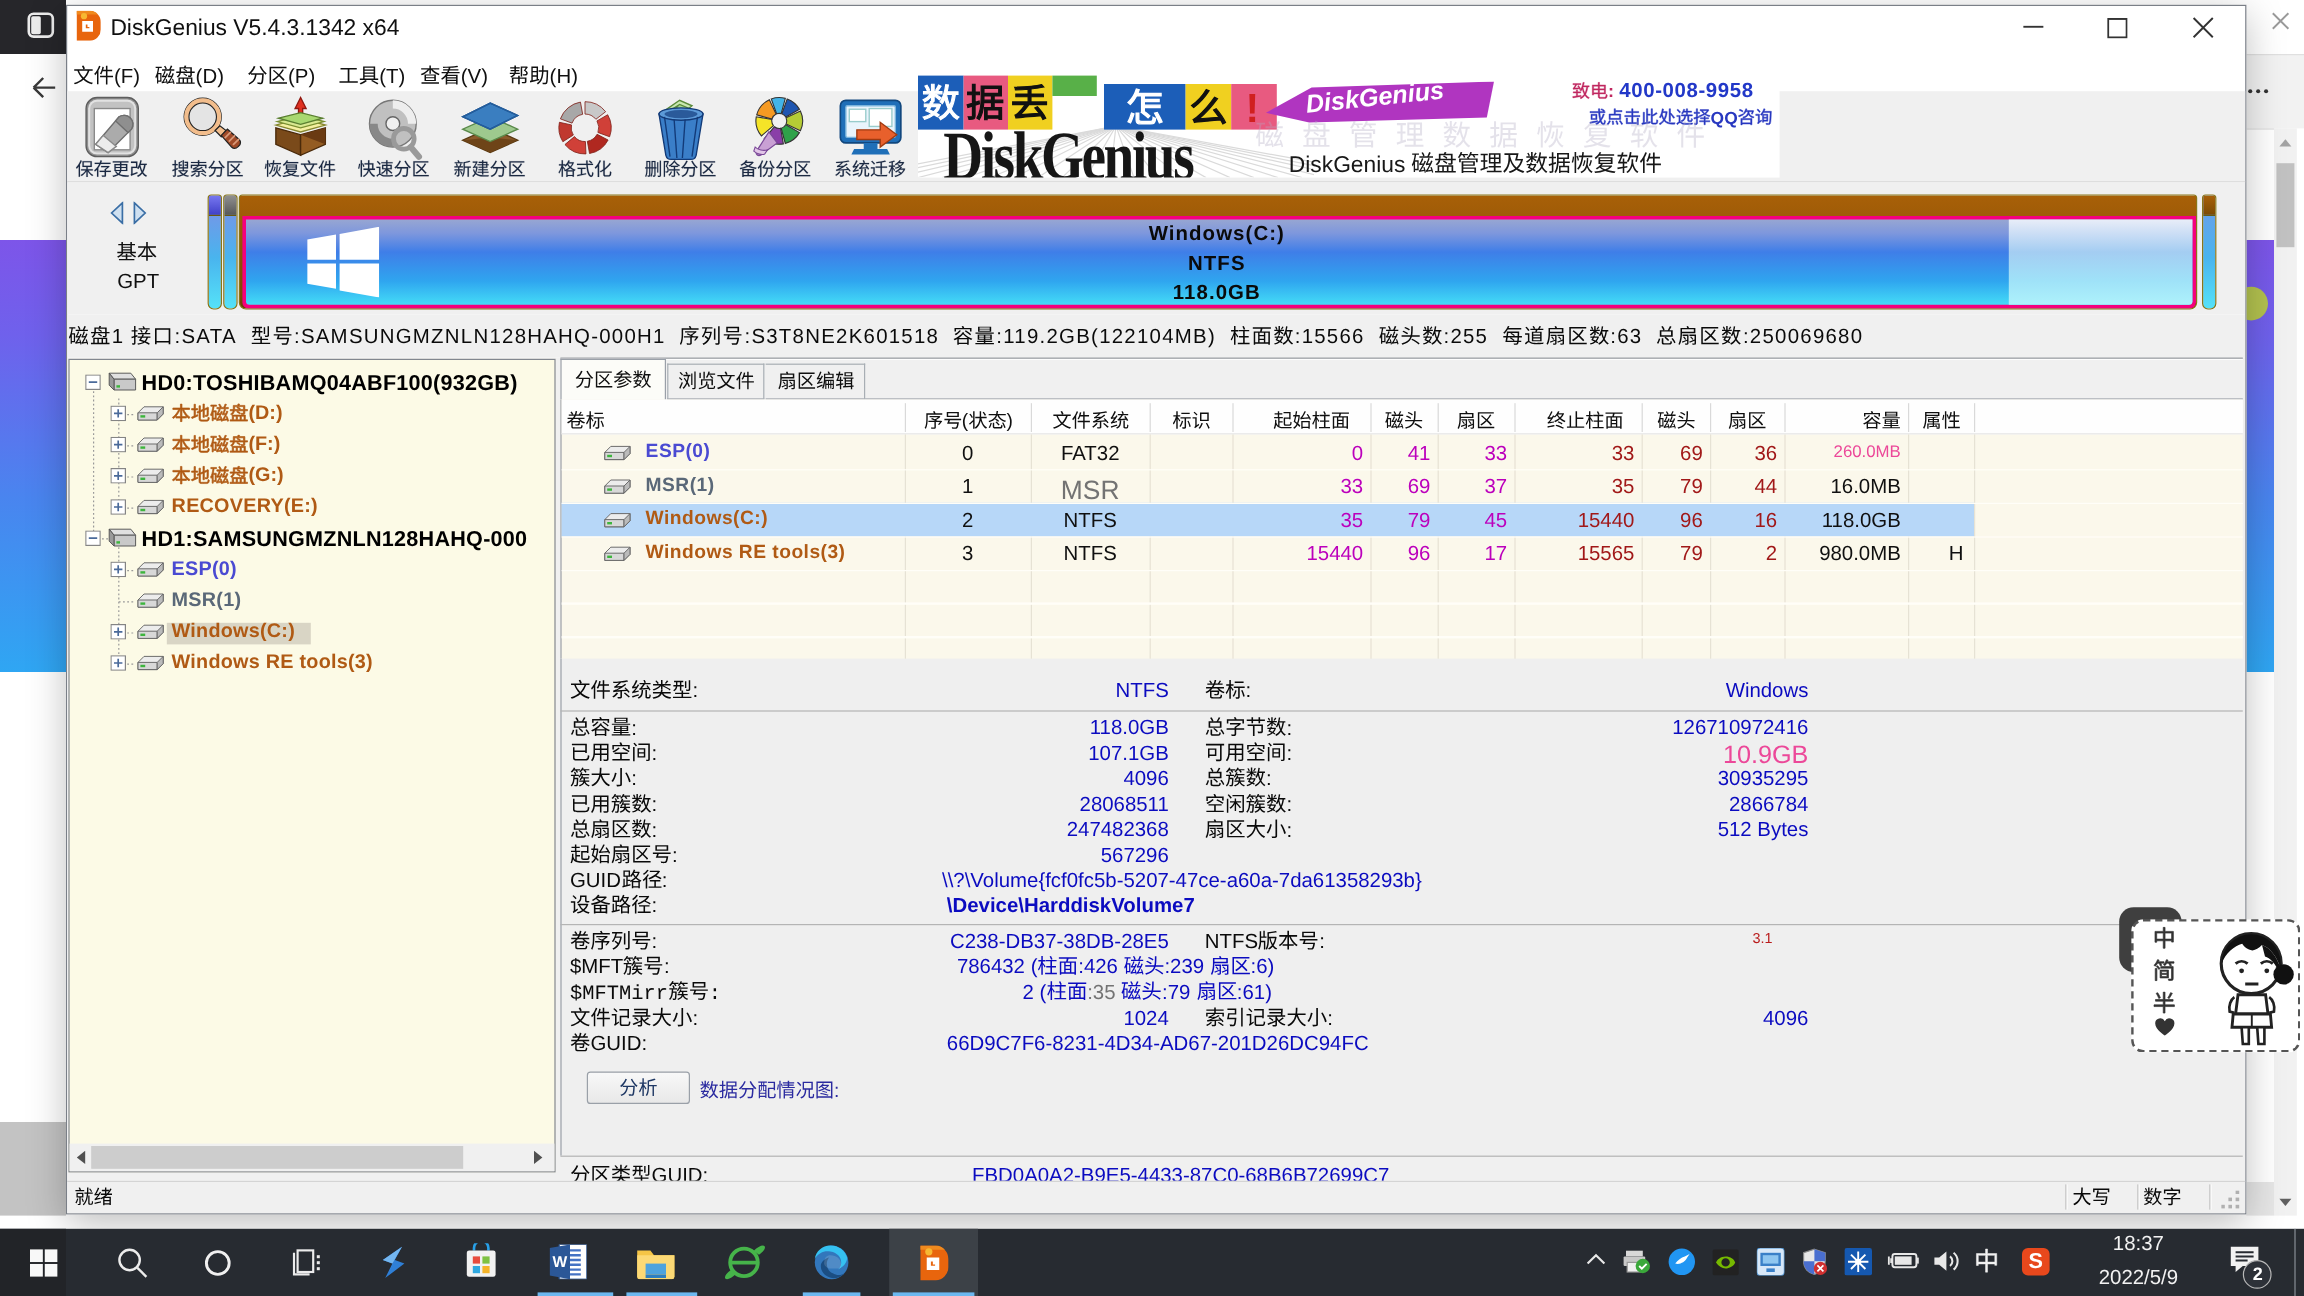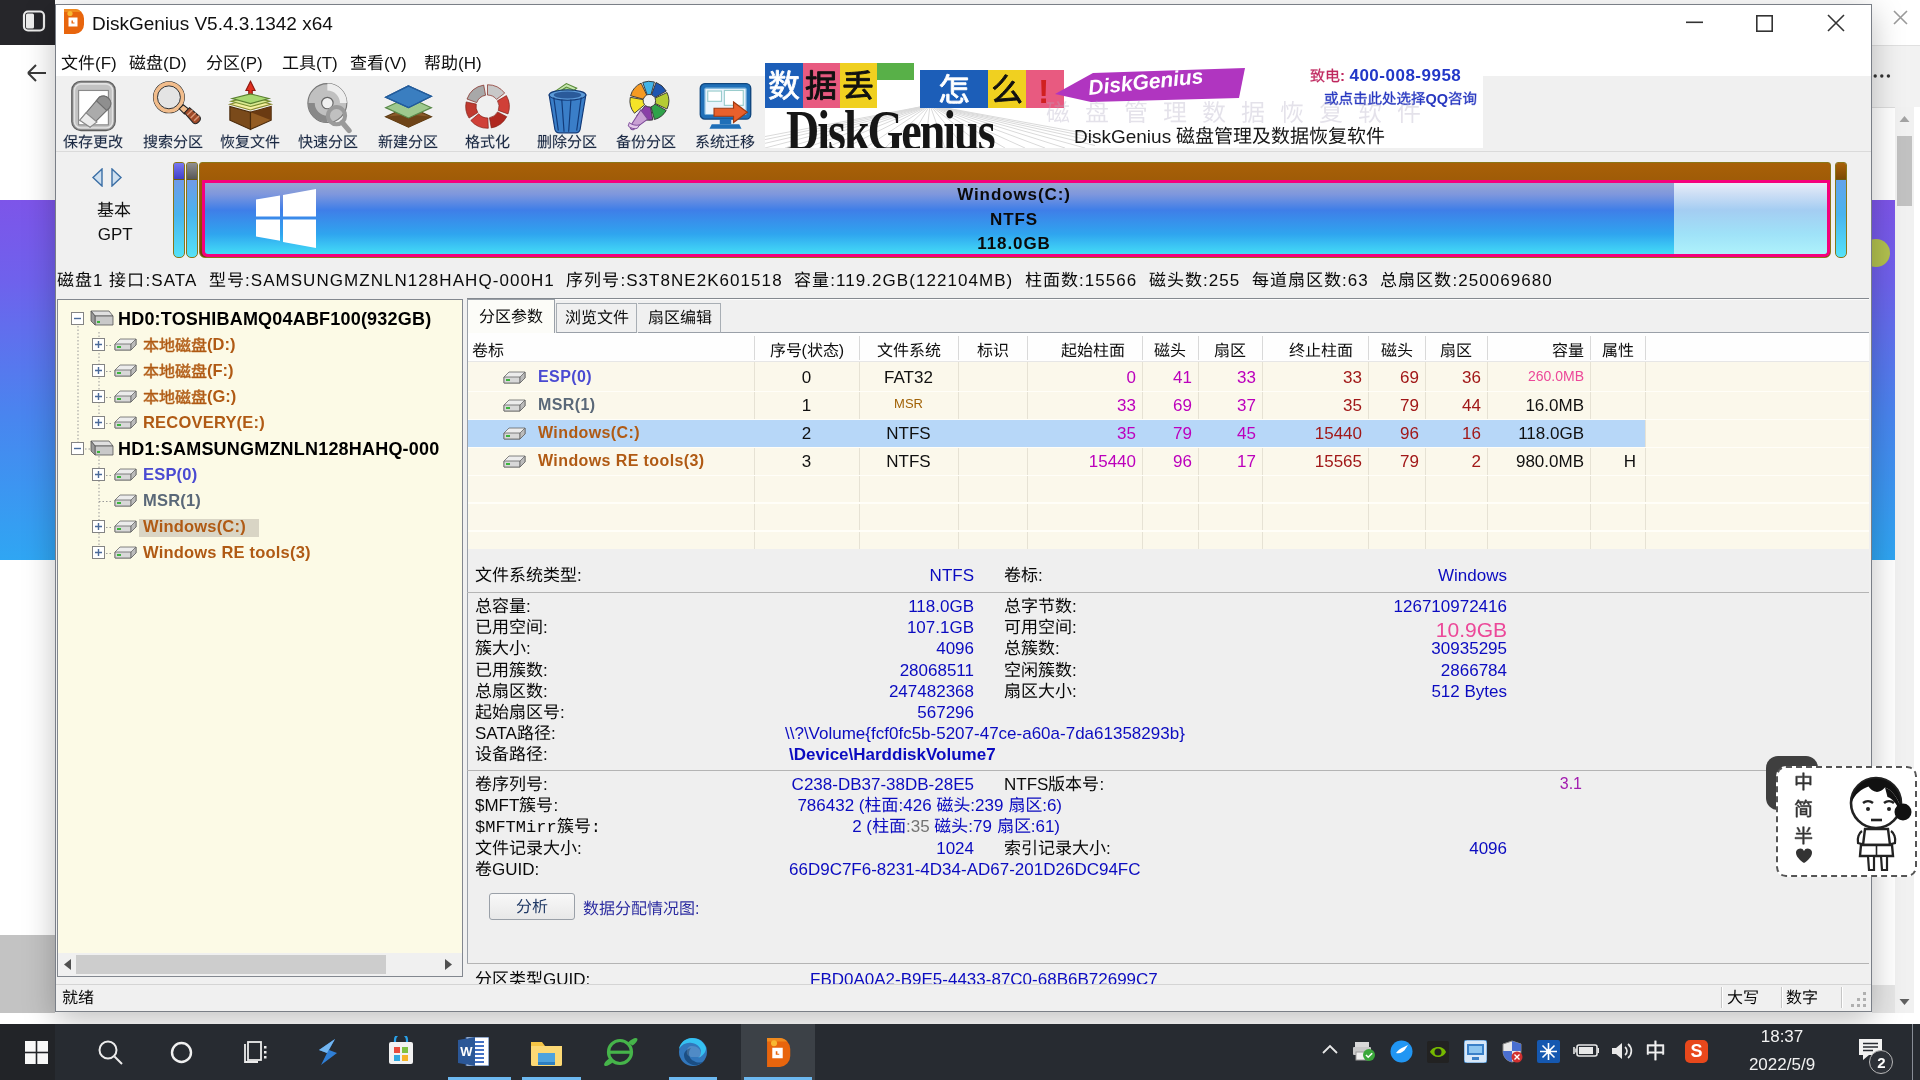--- a/index.html
+++ b/index.html
@@ -766,21 +766,21 @@
 <div class="a" style="left:1481px;top:368px;transform:translateX(-100%);font-size:17px;color:#a11818">36</div>
 <div class="a" style="left:1584px;top:368px;transform:translateX(-100%);font-size:14px;color:#ec4899">260.0MB</div>
 <svg class="a" style="left:502px;top:397px" width="25" height="17" viewBox="0 0 25 17">
     <path d="M2 8l5-5h16v6l-5 5H2z" fill="#ececec" stroke="#666" stroke-width="0.8"></path>
     <path d="M2 8h16v6H2z" fill="#d8d8d8" stroke="#666" stroke-width="0.8"></path>
     <path d="M18 8l5-5v6l-5 5z" fill="#bbb" stroke="#666" stroke-width="0.8"></path>
     <rect x="4" y="10" width="4" height="2" fill="#3db53d"></rect>
   </svg>
 <div class="a" style="left:538px;top:396px;white-space:nowrap;"><span style="font-size:16px;font-weight:bold;color:#5a6878;letter-spacing:0.4px">MSR(1)</span></div>
 <div class="a" style="left:806.5px;top:396px;transform:translateX(-50%);font-size:17px;color:#101010">1</div>
-<div class="a" style="left:908.5px;top:396px;transform:translateX(-50%);font-size:13px;color:#a16207">MSR</div>
+<div class="a" style="left:908.5px;top:396px;transform:translateX(-50%);font-size:22px;color:#737373">MSR</div>
 <div class="a" style="left:1136px;top:396px;transform:translateX(-100%);font-size:17px;color:#bc00bc">33</div>
 <div class="a" style="left:1192px;top:396px;transform:translateX(-100%);font-size:17px;color:#bc00bc">69</div>
 <div class="a" style="left:1256px;top:396px;transform:translateX(-100%);font-size:17px;color:#bc00bc">37</div>
 <div class="a" style="left:1362px;top:396px;transform:translateX(-100%);font-size:17px;color:#a11818">35</div>
 <div class="a" style="left:1419px;top:396px;transform:translateX(-100%);font-size:17px;color:#a11818">79</div>
 <div class="a" style="left:1481px;top:396px;transform:translateX(-100%);font-size:17px;color:#a11818">44</div>
 <div class="a" style="left:1584px;top:396px;transform:translateX(-100%);font-size:17px;color:#101010">16.0MB</div>
 <svg class="a" style="left:502px;top:425px" width="25" height="17" viewBox="0 0 25 17">
     <path d="M2 8l5-5h16v6l-5 5H2z" fill="#ececec" stroke="#666" stroke-width="0.8"></path>
     <path d="M2 8h16v6H2z" fill="#d8d8d8" stroke="#666" stroke-width="0.8"></path>
@@ -924,21 +924,21 @@
 <div class="a" style="left:1507px;top:660.6px;transform:translateX(-100%);font-size:17px;color:#0b0bc0;white-space:nowrap">2866784</div>
 <div class="a" style="left:1004px;top:681.8px;white-space:nowrap;"><svg class="ct" style="color:#0a0a0a;width:68.0px;height:17.0px" viewBox="0 -880 4000 1000">
       <g fill="currentColor">
         <use href="#g6247"></use>
         <use href="#g533a" x="1000"></use>
         <use href="#g5927" x="2000"></use>
         <use href="#g5c0f" x="3000"></use>
       </g>
     </svg><span style="font-size:17px;color:#0a0a0a">:</span></div>
 <div class="a" style="left:1507px;top:681.8px;transform:translateX(-100%);font-size:17px;color:#0b0bc0;white-space:nowrap">512 Bytes</div>
-<div class="a" style="left:475px;top:724.2px;white-space:nowrap;"><span style="font-size:17px;color:#0a0a0a">SATA</span><svg class="ct" style="color:#0a0a0a;width:34.0px;height:17.0px" viewBox="0 -880 2000 1000">
+<div class="a" style="left:475px;top:724.2px;white-space:nowrap;"><span style="font-size:17px;color:#0a0a0a">GUID</span><svg class="ct" style="color:#0a0a0a;width:34.0px;height:17.0px" viewBox="0 -880 2000 1000">
       <g fill="currentColor">
         <use href="#g8def"></use>
         <use href="#g5f84" x="1000"></use>
       </g>
     </svg><span style="font-size:17px;color:#0a0a0a">:</span></div>
 <div class="a" style="left:785px;top:724.2px;white-space:nowrap;"><span style="font-size:17px;color:#0b0bc0">\\?\Volume{fcf0fc5b-5207-47ce-a60a-7da61358293b}</span></div>
 <div class="a" style="left:475px;top:745.4px;white-space:nowrap;"><svg class="ct" style="color:#0a0a0a;width:68.0px;height:17.0px" viewBox="0 -880 4000 1000">
       <g fill="currentColor">
         <use href="#g8bbe"></use>
         <use href="#g5907" x="1000"></use>
@@ -957,21 +957,21 @@
       </g>
     </svg><span style="font-size:17px;color:#0a0a0a">:</span></div>
 <div class="a" style="left:974px;top:775px;transform:translateX(-100%);font-size:17px;color:#0b0bc0;white-space:nowrap">C238-DB37-38DB-28E5</div>
 <div class="a" style="left:1004px;top:775px;white-space:nowrap;"><span style="font-size:17px;color:#0a0a0a">NTFS</span><svg class="ct" style="color:#0a0a0a;width:51.0px;height:17.0px" viewBox="0 -880 3000 1000">
       <g fill="currentColor">
         <use href="#g7248"></use>
         <use href="#g672c" x="1000"></use>
         <use href="#g53f7" x="2000"></use>
       </g>
     </svg><span style="font-size:17px;color:#0a0a0a">:</span></div>
-<div class="a" style="left:1582px;top:775px;transform:translateX(-100%);font-size:16px;color:#a21caf;white-space:nowrap">3.1</div>
+<div class="a" style="left:1477px;top:775px;transform:translateX(-100%);font-size:12px;color:#b91c1c;white-space:nowrap">3.1</div>
 <div class="a" style="left:475px;top:796.2px;white-space:nowrap;"><span style="font-size:17px;color:#0a0a0a">$MFT</span><svg class="ct" style="color:#0a0a0a;width:34.0px;height:17.0px" viewBox="0 -880 2000 1000">
       <g fill="currentColor">
         <use href="#g7c07"></use>
         <use href="#g53f7" x="1000"></use>
       </g>
     </svg><span style="font-size:17px;color:#0a0a0a">:</span></div>
 <div class="a" style="left:1062px;top:796.2px;transform:translateX(-100%);white-space:nowrap"><span style="font-size:17px;color:#0b0bc0">786432 (</span><svg class="ct" style="color:#0b0bc0;width:34.0px;height:17.0px" viewBox="0 -880 2000 1000">
       <g fill="currentColor">
         <use href="#g67f1"></use>
         <use href="#g9762" x="1000"></use>

